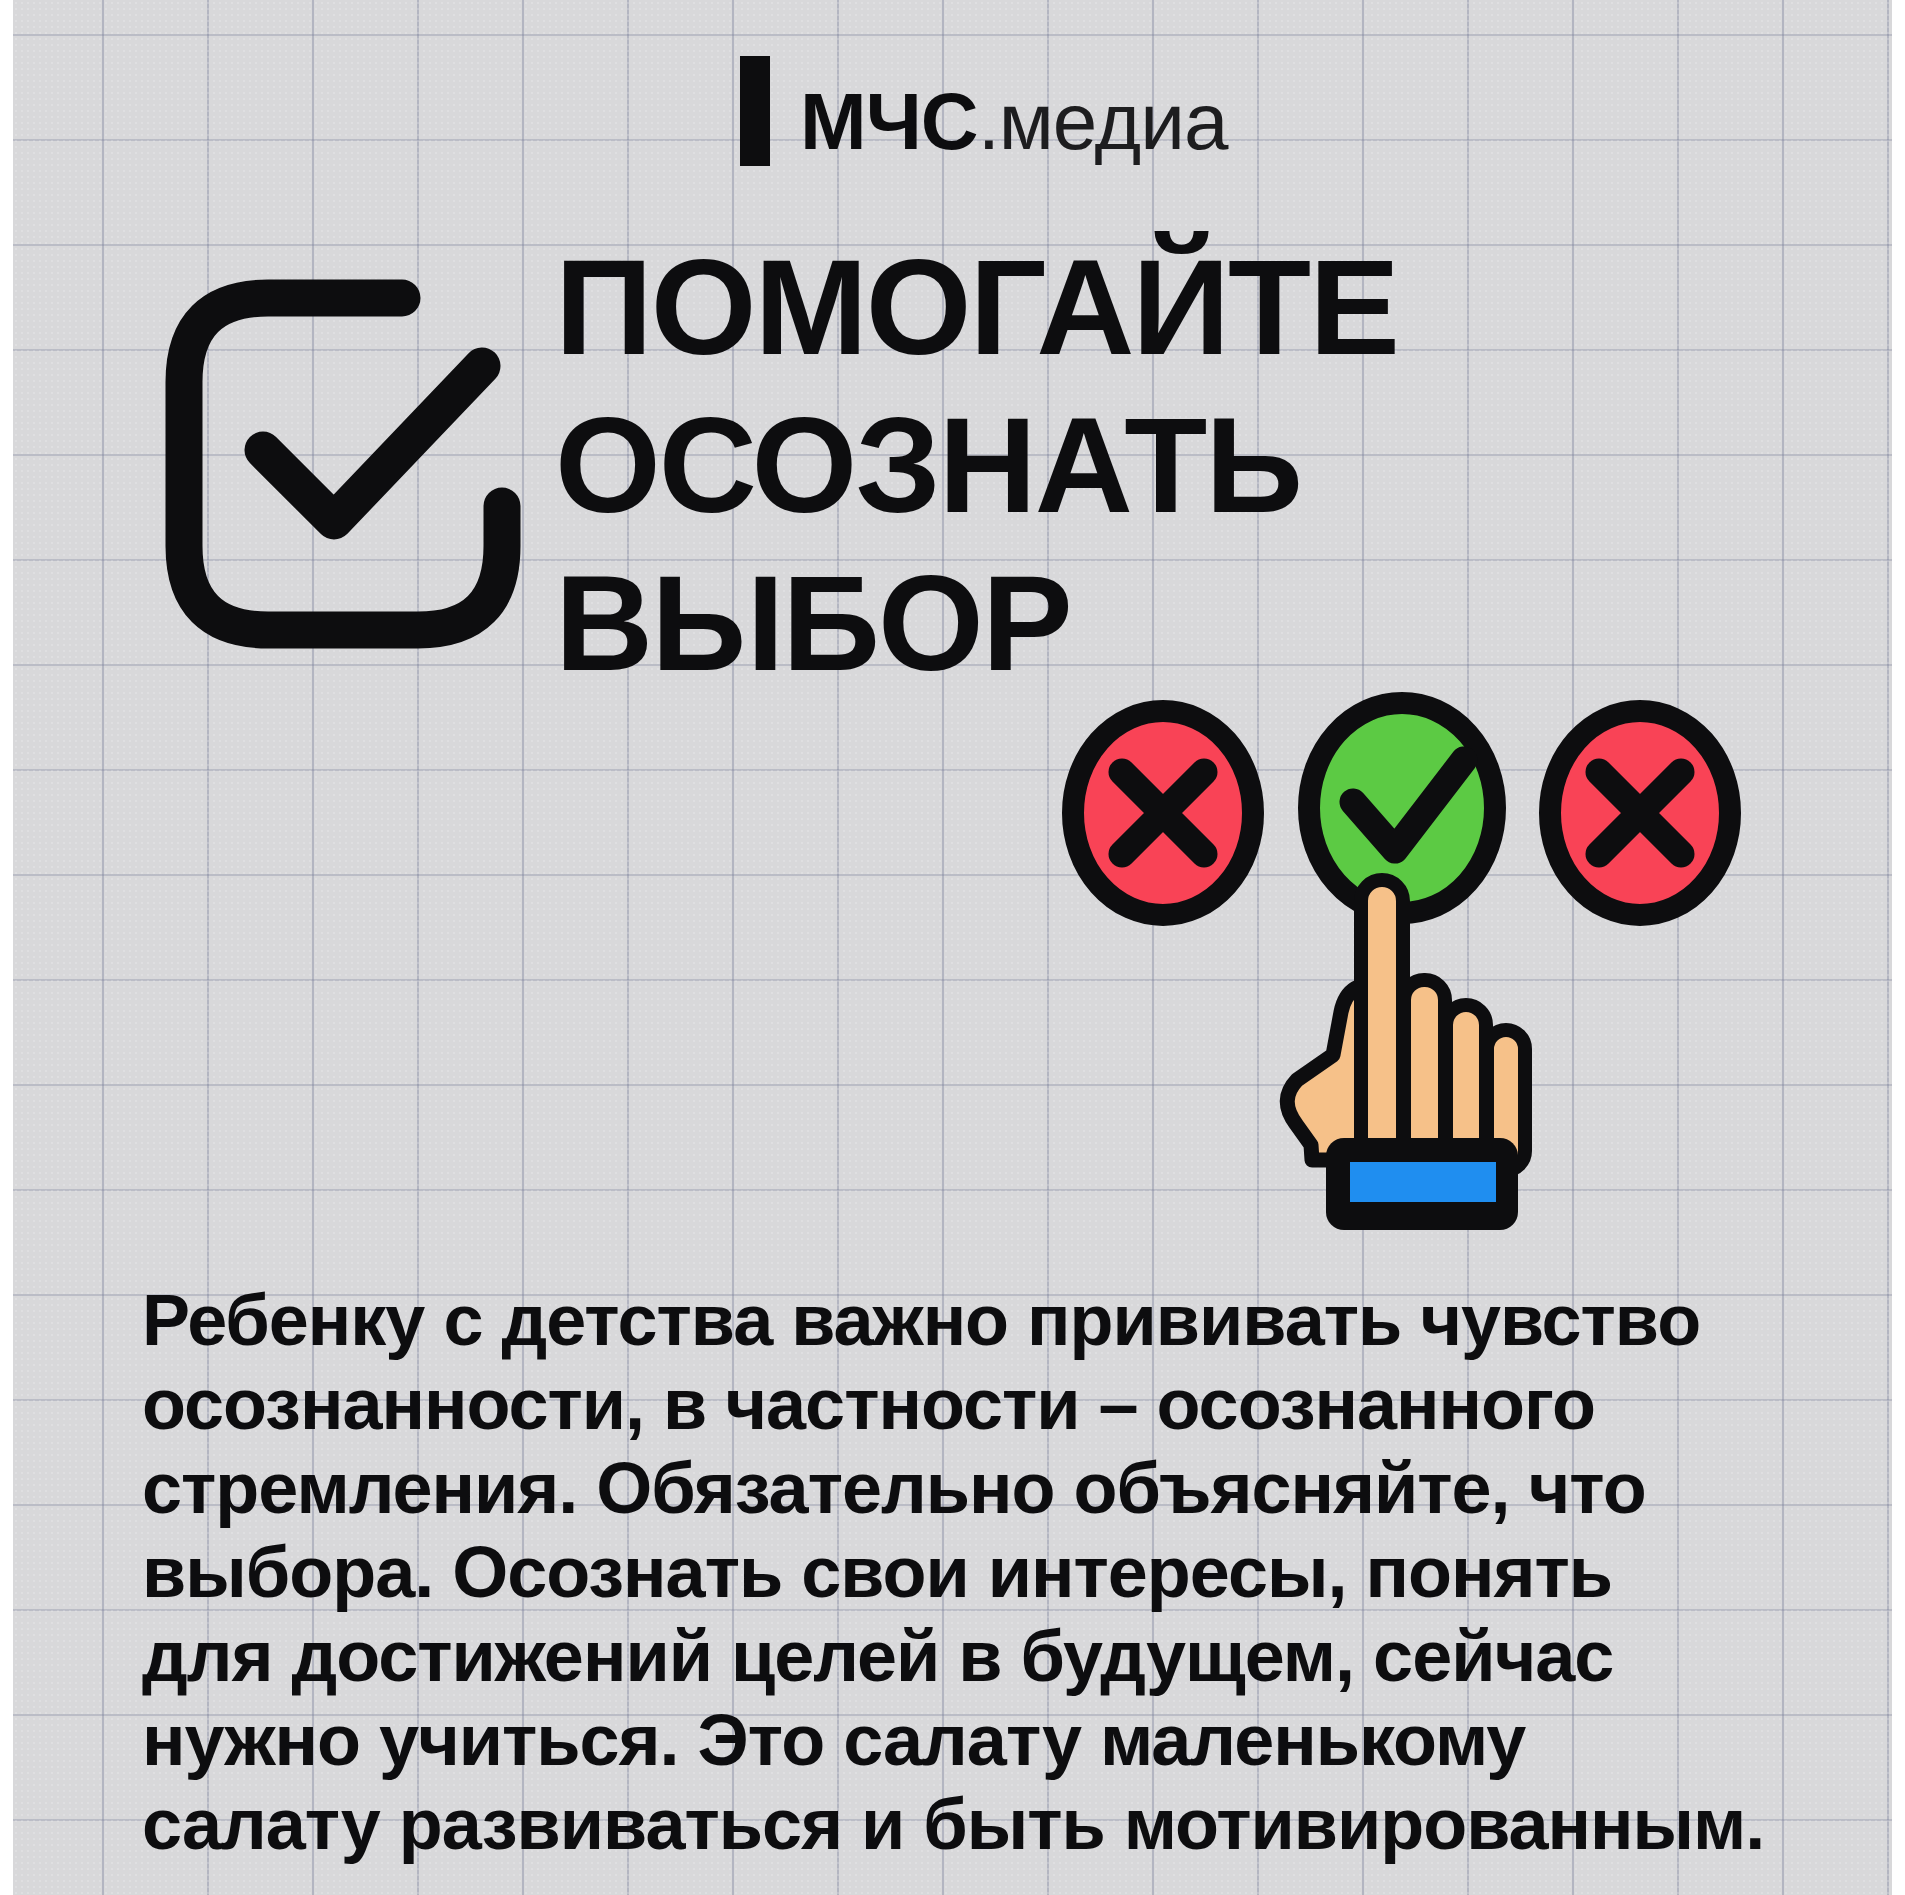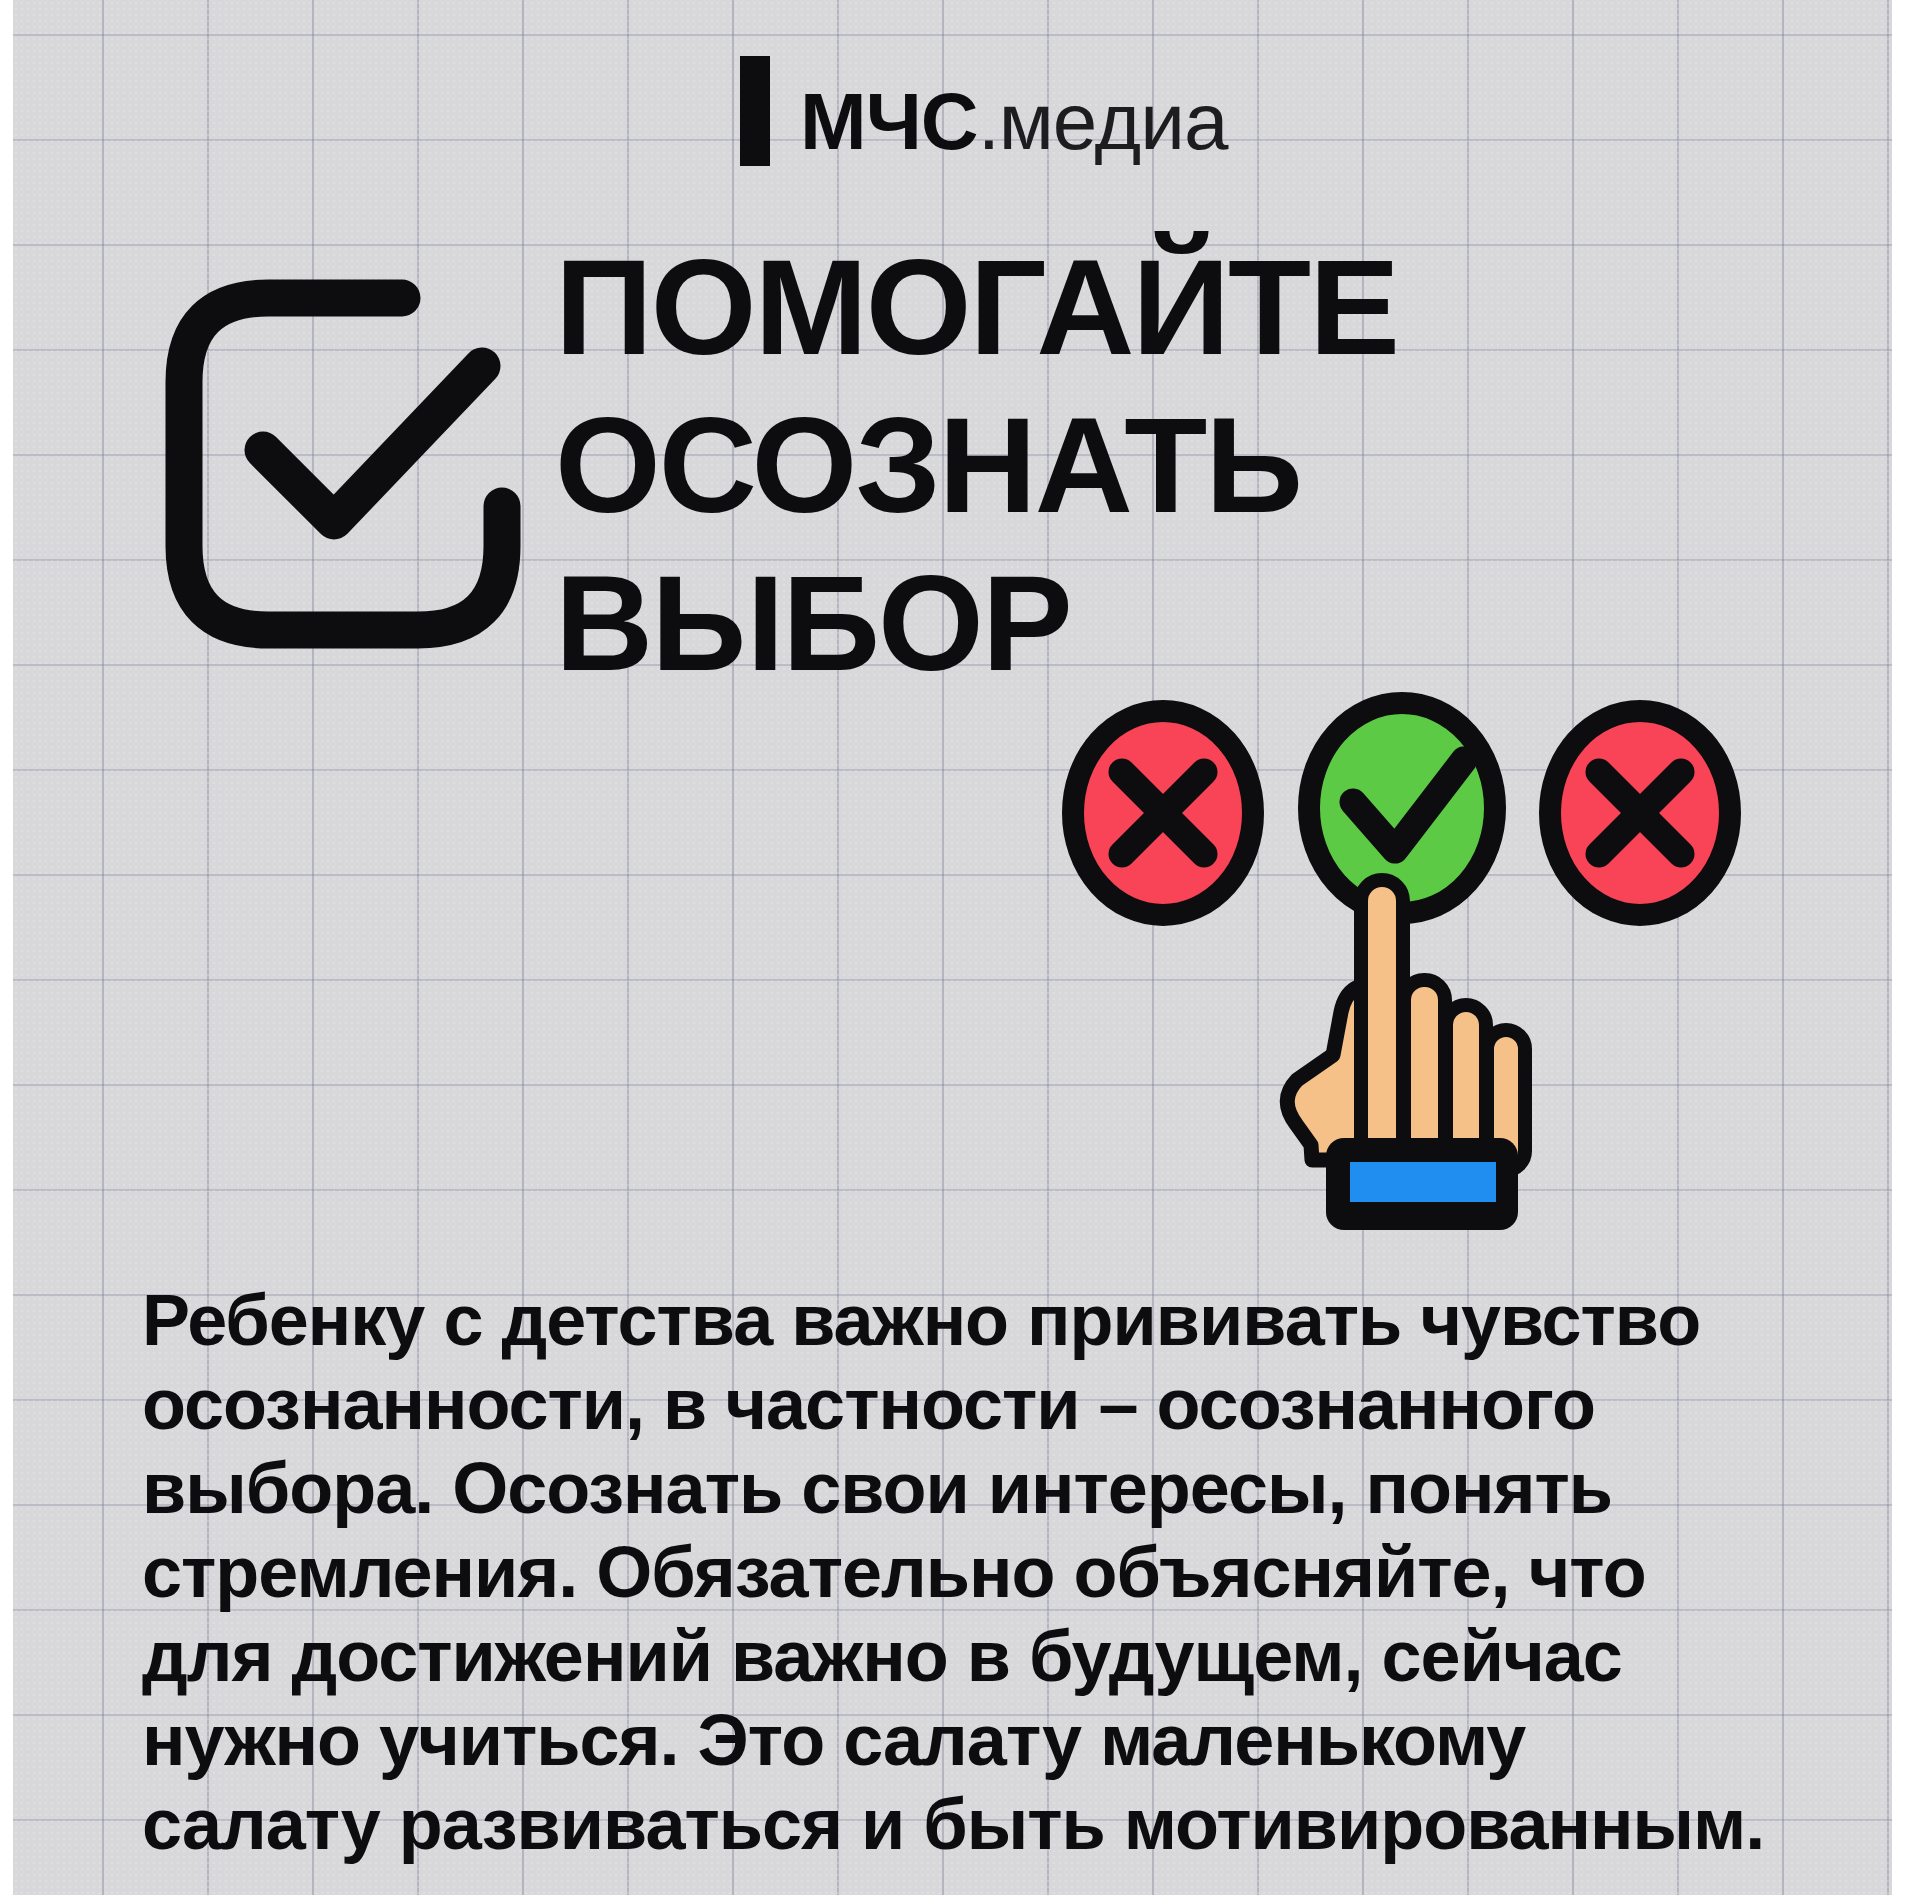--- a/index.html
+++ b/index.html
@@ -72,18 +72,18 @@
     <rect x="354" y="290" width="41" height="190" rx="20" stroke="#0d0d0f" stroke-width="14" fill="#f6c189"></rect>
     <rect x="311" y="190" width="42" height="290" rx="21" stroke="#0d0d0f" stroke-width="14" fill="#f6c189"></rect>
     <rect x="276" y="448" width="192" height="92" rx="18" fill="#0d0d0f"></rect>
     <rect x="300" y="472" width="146" height="40" fill="#1f8ef0"></rect>
   </g>
 </svg>
 
 <div class="abs bodytext">
   <div class="line">Ребенку с детства важно прививать чувство</div>
   <div class="line">осознанности, в частности – осознанного</div>
+  <div class="line">стремления. Обязательно объясняйте, что</div>
   <div class="line">выбора. Осознать свои интересы, понять</div>
-  <div class="line">стремления. Обязательно объясняйте, что</div>
-  <div class="line">для достижений важно в будущем, сейчас</div>
+  <div class="line">для достижений целей в будущем, сейчас</div>
   <div class="line">нужно учиться. Это салату маленькому</div>
   <div class="line">салату развиваться и быть мотивированным.</div>
 </div>
 
 </body></html>

